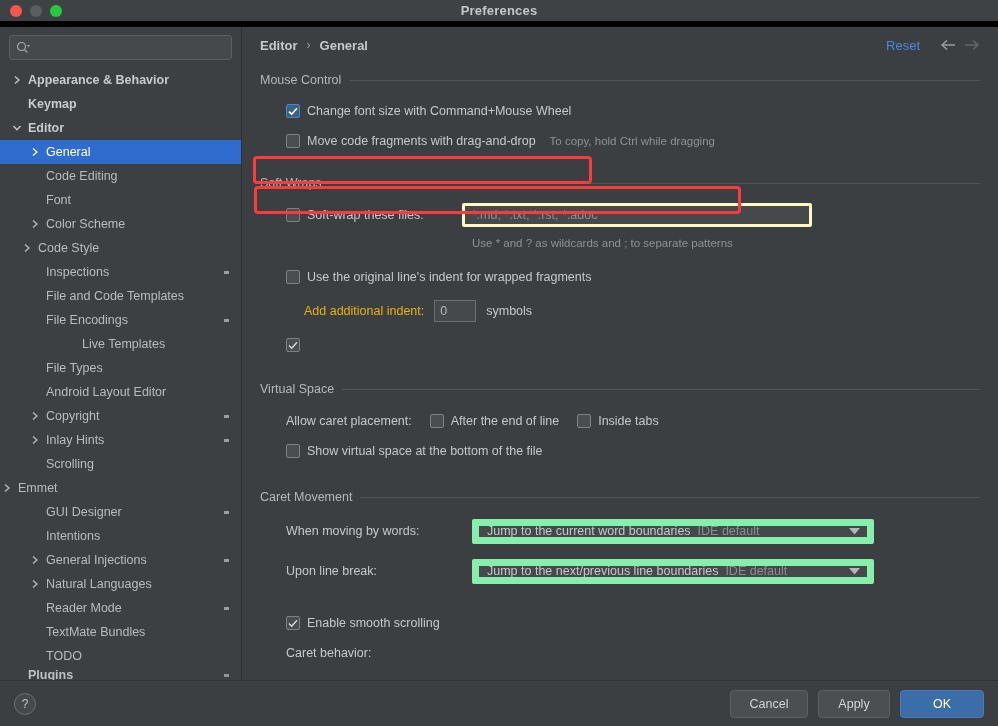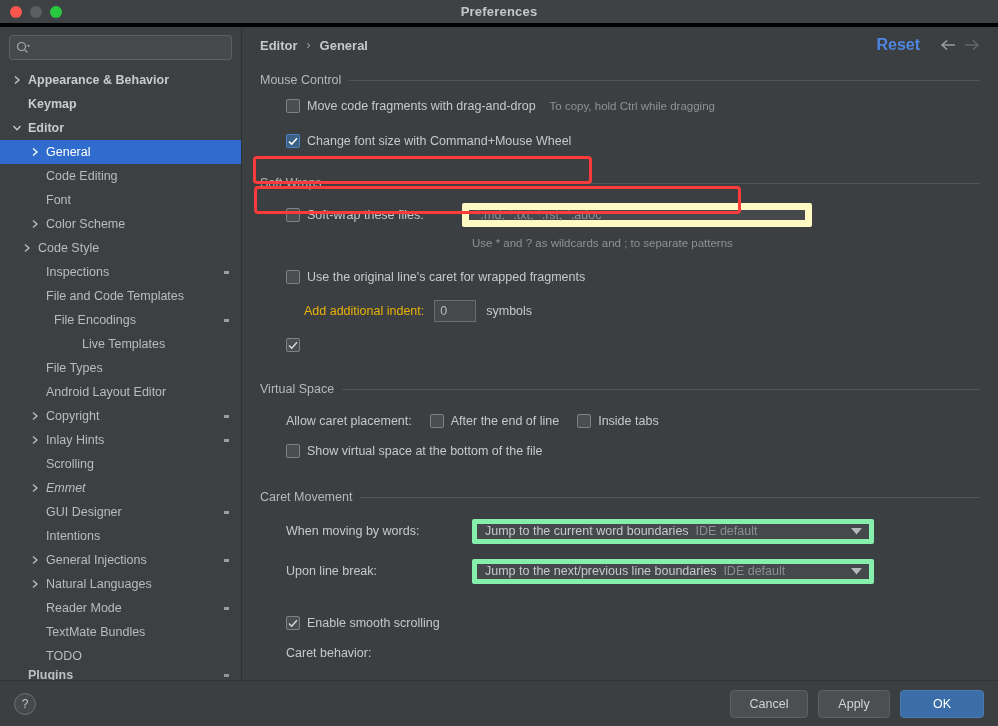--- a/index.html
+++ b/index.html
@@ -12,21 +12,21 @@
   .window {
     width: 998px; height: 726px;
     background: #3c3f41;
     display: flex; flex-direction: column;
     position: relative;
   }
   
   .titlebar {
     height: 27px; min-height: 27px;
     background: #3f4245;
-    border-bottom: 4px solid #000000;
+    border-bottom: 6px solid #000000;
     display: flex; align-items: center;
     position: relative;
   }
   .traffic { display: flex; gap: 8px; margin-left: 10px; }
   .tl { width: 12px; height: 12px; border-radius: 50%; }
   .tl.red { background: #f9554f; }
   .tl.yellow { background: #5a5e61; }
   .tl.green { background: #28c93f; }
   .title-text {
     position: absolute; left: 0; right: 0; text-align: center;
@@ -78,21 +78,21 @@
     background: #3c3f41; min-width: 0; position: relative;
   }
   .breadcrumbbar {
     height: 36px; min-height: 36px; display: flex; align-items: center;
     padding: 0 16px 0 18px; gap: 0;
   }
   .crumb { font-size: 13px; font-weight: bold; color: #c6c9cb; }
   .crumb-sep { margin: 0 9px; color: #9a9d9f; font-size: 12px; }
   .bc-spacer { flex: 1; }
   .reset-link {
-    font-size: 16px; font-weight: bold; color: #4d86e0;
+    font-size: 13px; font-weight: normal; color: #4d86e0;
     cursor: pointer; margin-right: 18px;
   }
   .navarrow { width: 22px; display: flex; align-items: center; justify-content: center; }
 
   .content { flex: 1; overflow: hidden; padding: 0 18px 0 18px; position: relative; }
 
   .section { margin-top: 6px; }
   .section-head { display: flex; align-items: center; height: 22px; }
   .section-title { font-size: 12.5px; color: #b5b8ba; white-space: nowrap; }
   .section-rule { flex: 1; height: 1px; background: #515558; margin-left: 8px; }
@@ -109,34 +109,34 @@
     flex: 0 0 14px;
   }
   .cbx.checked { background: #4a4e51; border-color: #7d8285; }
   .cbx.checked.blue { background: #3d6185; border: 1px solid #4b83c4; }
   .cb-label { font-size: 12.5px; color: #c6c9cb; margin-left: 7px; white-space: nowrap; }
   .hint { font-size: 11.5px; color: #8e9294; margin-left: 14px; white-space: nowrap; }
   .field-label { font-size: 12.5px; color: #c6c9cb; white-space: nowrap; }
   .field-label.dim { color: #eab308; }
 
   .textfield {
-    height: 24px; background: #45494c; border: 7px solid #fef9c3; border-radius: 2px;
+    height: 24px; background: #45494c; border: 3px solid #fef9c3; border-radius: 2px;
     display: flex; align-items: center; padding: 0 7px;
     font-size: 12.5px; color: #8d9193;
   }
   .helper { font-size: 11.5px; color: #8e9294; }
 
   .spinner {
     width: 42px; height: 22px; background: #45494c; border: 1px solid #6a6e71;
     display: flex; align-items: center; padding: 0 5px;
     font-size: 12.5px; color: #b8bbbd;
   }
 
   .combo {
-    height: 25px; background: #45494c; border: 5px solid #86efac; border-radius: 2px;
+    height: 25px; background: #45494c; border: 7px solid #86efac; border-radius: 2px;
     display: flex; align-items: center; padding: 0 6px 0 8px;
   }
   .combo-text { font-size: 12.5px; color: #c6c9cb; white-space: nowrap; }
   .combo-sub { font-size: 12.5px; color: #8b8f91; margin-left: 7px; white-space: nowrap; }
   .combo-spacer { flex: 1; }
   .caret-dn { width: 14px; display: flex; align-items: center; justify-content: center; }
 
   
   .redbox {
     position: absolute; border: 3px solid #fd3b3b; border-radius: 4px;
@@ -255,21 +255,21 @@
               <svg width="11" height="9" viewBox="0 0 11 9">
                 <rect x="0.5" y="0.5" width="10" height="8" fill="none" stroke="#9a9e a0"></rect>
                 <rect x="3" y="3" width="5" height="3" fill="#9a9ea0"></rect>
               </svg>
             </span>
           </div>
           <div class="tree-row" style="padding-left: 28px;">
             <span class="twisty"></span>
             <span class="lbl" style="margin-left: 4px;">File and Code Templates</span>
           </div>
-          <div class="tree-row" style="padding-left: 36px;">
+          <div class="tree-row" style="padding-left: 28px;">
             <span class="twisty"></span>
             <span class="lbl" style="margin-left: 4px;">File Encodings</span>
             <span class="mod-icon">
               <svg width="11" height="9" viewBox="0 0 11 9">
                 <rect x="0.5" y="0.5" width="10" height="8" fill="none" stroke="#9a9e a0"></rect>
                 <rect x="3" y="3" width="5" height="3" fill="#9a9ea0"></rect>
               </svg>
             </span>
           </div>
           <div class="tree-row" style="padding-left: 28px; gap: 36px;">
@@ -309,21 +309,21 @@
               <svg width="11" height="9" viewBox="0 0 11 9">
                 <rect x="0.5" y="0.5" width="10" height="8" fill="none" stroke="#9a9e a0"></rect>
                 <rect x="3" y="3" width="5" height="3" fill="#9a9ea0"></rect>
               </svg>
             </span>
           </div>
           <div class="tree-row" style="padding-left: 28px;">
             <span class="twisty"></span>
             <span class="lbl" style="margin-left: 4px;">Scrolling</span>
           </div>
-          <div class="tree-row" style="padding-left: 28px; font-style: italic;">
+          <div class="tree-row" style="">
             <span class="twisty">
               <svg width="8" height="10" viewBox="0 0 8 10">
                 <polyline points="2,1.5 6,5 2,8.5" fill="none" stroke="currentColor" stroke-width="1.3"></polyline>
               </svg>
             </span>
             <span class="lbl" style="margin-left: 4px;">Emmet</span>
           </div>
           <div class="tree-row" style="padding-left: 28px;">
             <span class="twisty"></span>
             <span class="lbl" style="margin-left: 4px;">GUI Designer</span>
@@ -414,55 +414,55 @@
       </div>
 
       <div class="content">
 
         <div class="section">
           <div class="section-head">
             <span class="section-title">Mouse Control</span>
             <span class="section-rule"></span>
           </div>
 
-          <div class="row tall ind1">
-            <span class="cbx"></span>
-            <span class="cb-label">Move code fragments with drag-and-drop</span>
-            <span class="hint">To copy, hold Ctrl while dragging</span>
-          </div>
-
           <div class="row tall ind1" style="margin-top:5px;">
             <span class="cbx checked blue">
               <svg width="10" height="9" viewBox="0 0 10 9">
                   <polyline points="1,4.6 3.7,7.2 9,1.3" fill="none" stroke="#ffffff" stroke-width="1.6"></polyline>
                 </svg>
             </span>
             <span class="cb-label">Change font size with Command+Mouse Wheel</span>
           </div>
+
+          <div class="row tall ind1">
+            <span class="cbx"></span>
+            <span class="cb-label">Move code fragments with drag-and-drop</span>
+            <span class="hint">To copy, hold Ctrl while dragging</span>
+          </div>
         </div>
 
         <div class="section" style="margin-top:16px;">
           <div class="section-head">
             <span class="section-title">Soft Wraps</span>
             <span class="section-rule"></span>
           </div>
 
           <div class="row tall ind1" style="margin-top:6px;">
             <span class="cbx"></span>
             <span class="cb-label">Soft-wrap these files:</span>
             <span class="textfield" style="width:350px; margin-left:38px;">*.md; *.txt; *.rst; *.adoc</span>
           </div>
 
           <div class="row ind1">
             <span class="helper" style="margin-left:186px;">Use * and ? as wildcards and ; to separate patterns</span>
           </div>
 
           <div class="row tall ind1" style="margin-top:6px;">
             <span class="cbx"></span>
-            <span class="cb-label">Use the original line's caret for wrapped fragments</span>
+            <span class="cb-label">Use the original line's indent for wrapped fragments</span>
           </div>
 
           <div class="row tall ind2" style="margin-top:4px;">
             <span class="field-label dim">Add additional indent:</span>
             <span class="spinner" style="margin-left:10px;">0</span>
             <span class="field-label" style="margin-left:10px;">symbols</span>
           </div>
 
           <div class="row tall ind1" style="margin-top:4px;">
             <span class="cbx checked">

